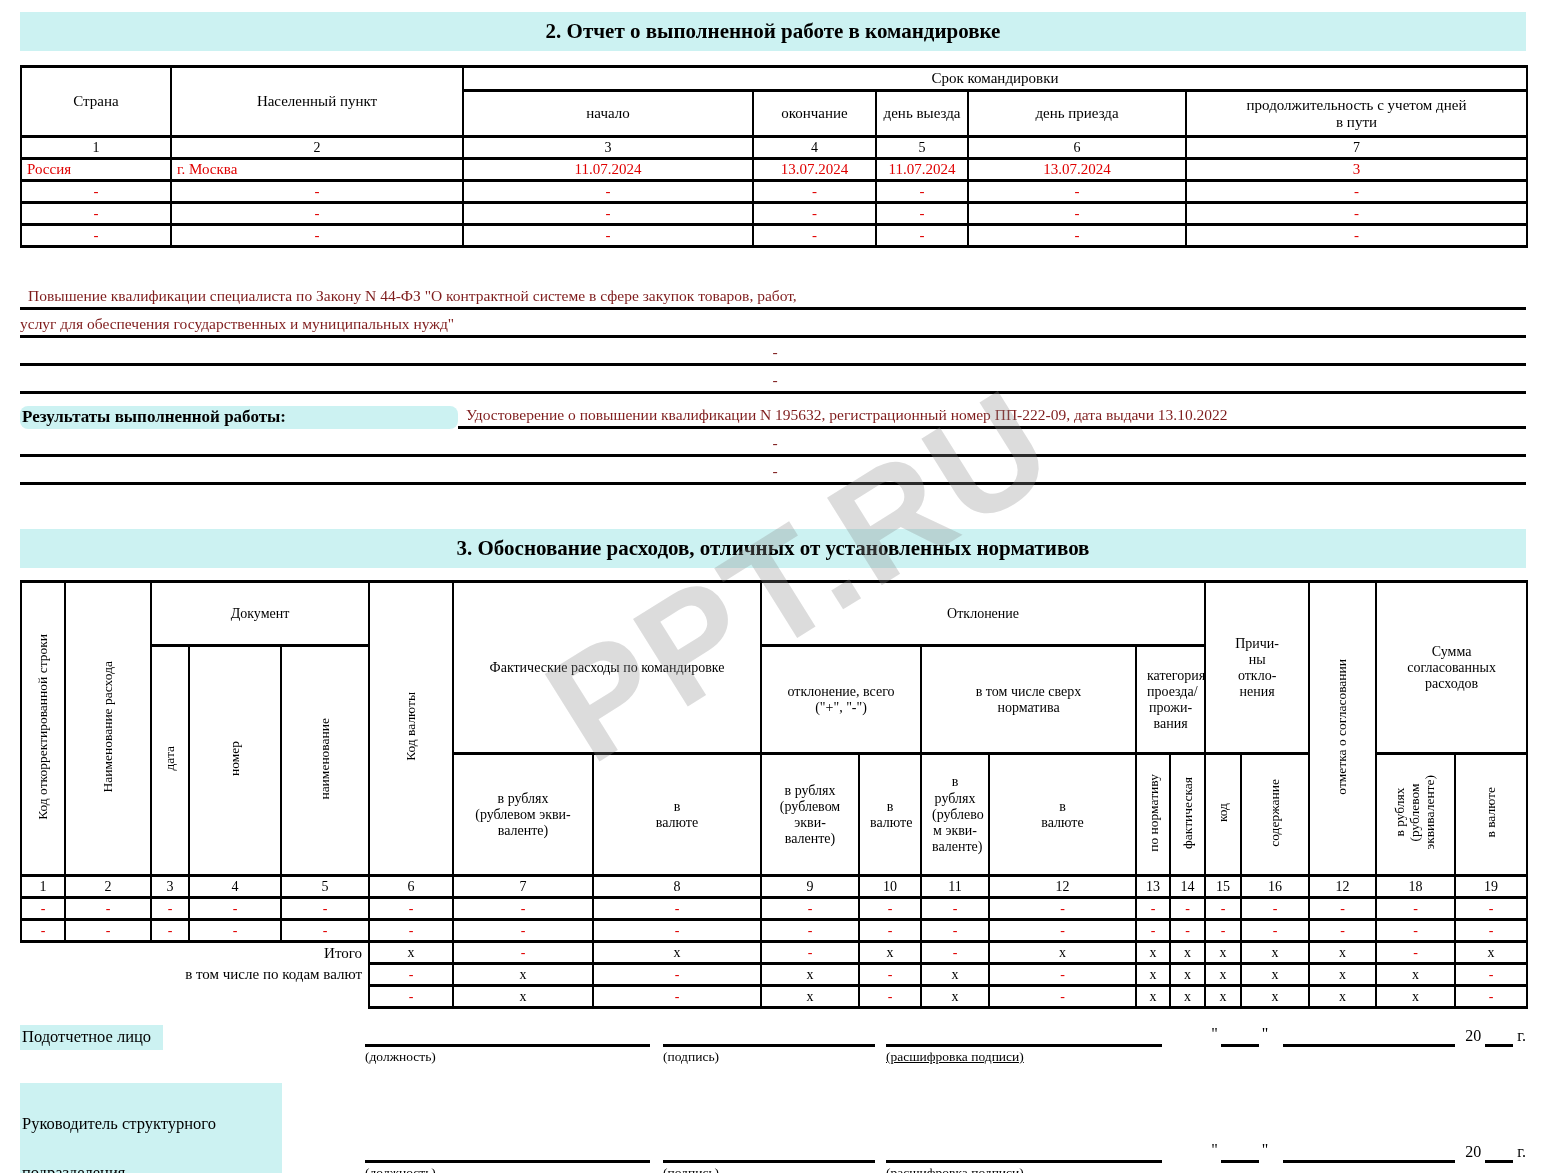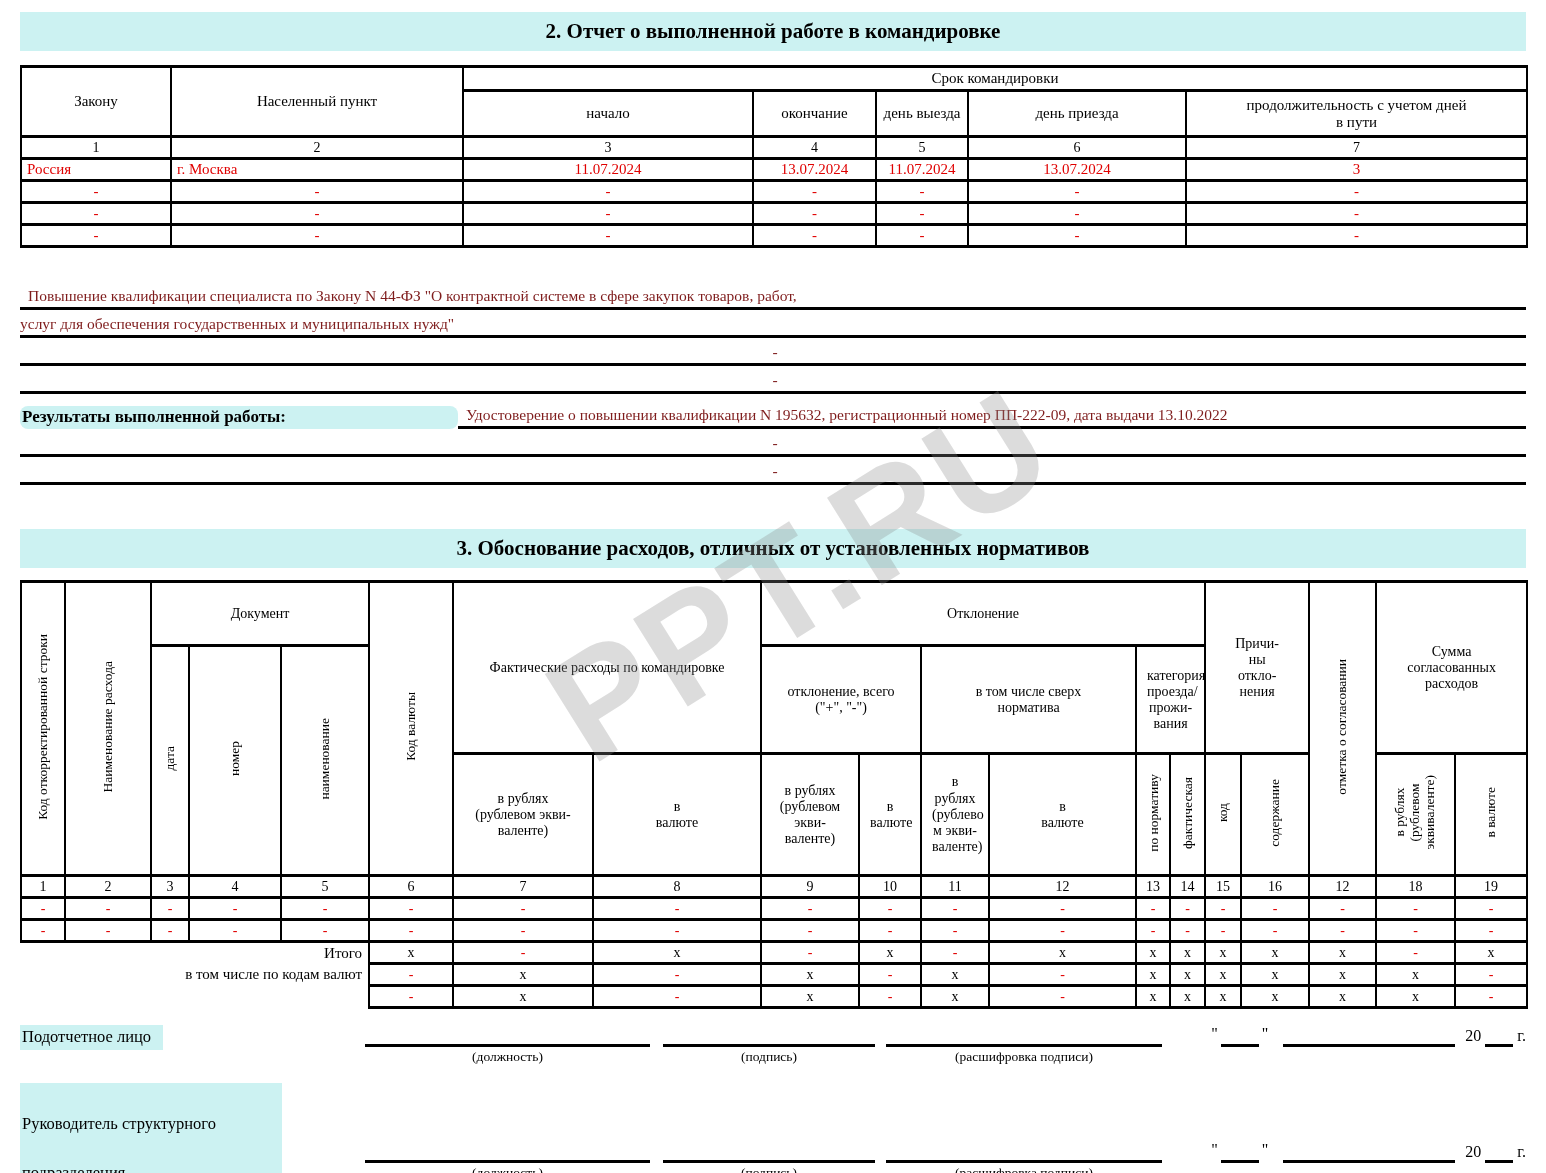--- a/index.html
+++ b/index.html
@@ -62,24 +62,24 @@
   .sig-label-col { width: 345px; flex: none; }
   .cyan-inline { display: inline-block; background: #ccf2f2; font-size: 16.5px; padding: 2px 12px 3px 2px; }
   .manager-label { width: 262px; height: 92px; background: #ccf2f2; font-size: 16.5px;
                    display: flex; flex-direction: column; justify-content: space-between;
                    padding: 3px 4px 4px 2px; }
   .manager-label .block { display: block; line-height: 1.35; margin-top: 27px; }
   .sig-fields { display: flex; flex: 1; }
   .sig-fields.lowered { margin-top: 58px; }
   .sig-field { flex: none; }
   .sig-line { height: 22px; border-bottom: 3px solid #000; }
-  .sig-caption { text-align: center; font-size: 13.5px; padding-top: 2px; }
+  .sig-caption { font-size: 13.5px; padding-top: 2px; }
   .w-position { width: 285px; margin-right: 13px; }
   .w-sign { width: 212px; margin-right: 11px; }
-  .w-decode { width: 276px; }
+  .w-decode { width: 276px; text-decoration: underline; }
   .date-group { display: flex; margin-left: auto; height: 25px; font-size: 16px; }
   .date-group .q { align-self: flex-start; padding: 0 3px; }
   .dline { border-bottom: 3px solid #000; height: 22px; display: inline-block; }
   .dl-day { width: 38px; }
   .dl-month { width: 172px; margin-left: 12px; margin-right: 10px; }
   .dl-year { width: 28px; margin: 0 4px; }
   .yr { align-self: flex-start; padding-top: 2px; }
 </style>
 </head>
 <body>
@@ -93,21 +93,21 @@
       <col style="width:150px">
         <col style="width:292px">
         <col style="width:290px">
       <col style="width:123px">
         <col style="width:92px">
         <col style="width:218px">
         <col style="width:341px">
     </colgroup>
     <thead>
       <tr>
-        <th rowspan="2">Закону</th>
+        <th rowspan="2">Страна</th>
         <th rowspan="2">Населенный пункт</th>
         <th colspan="5">Срок командировки</th>
       </tr>
       <tr>
         <th>начало</th>
         <th>окончание</th>
         <th>день выезда</th>
         <th>день приезда</th>
         <th>продолжительность с учетом дней
 в пути</th>

